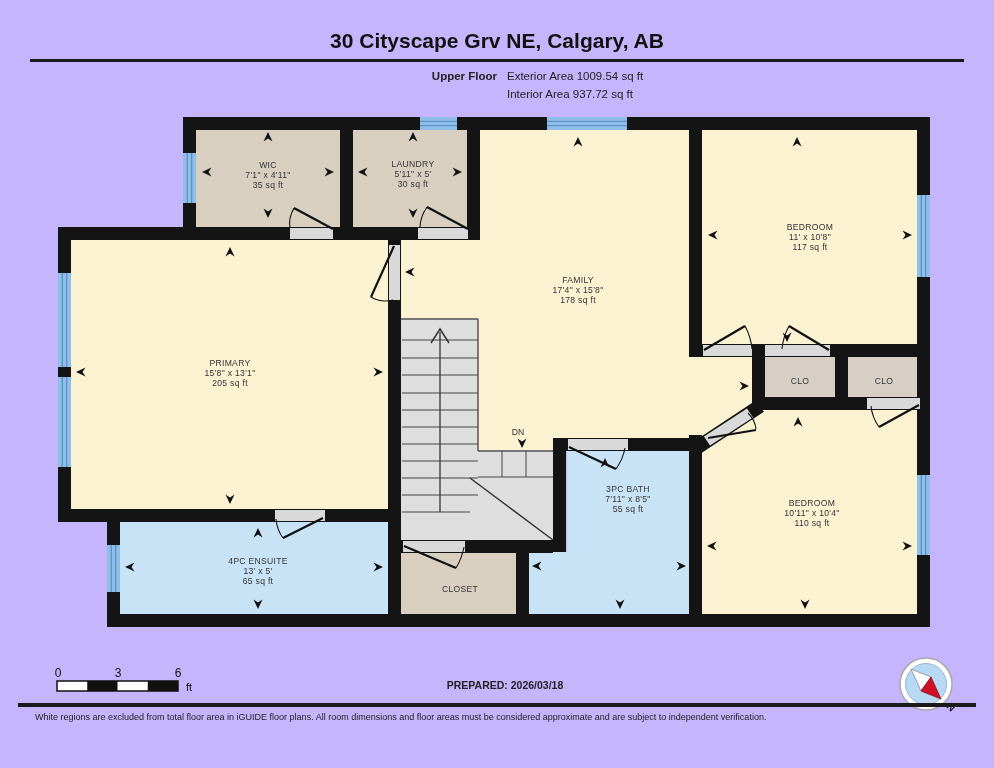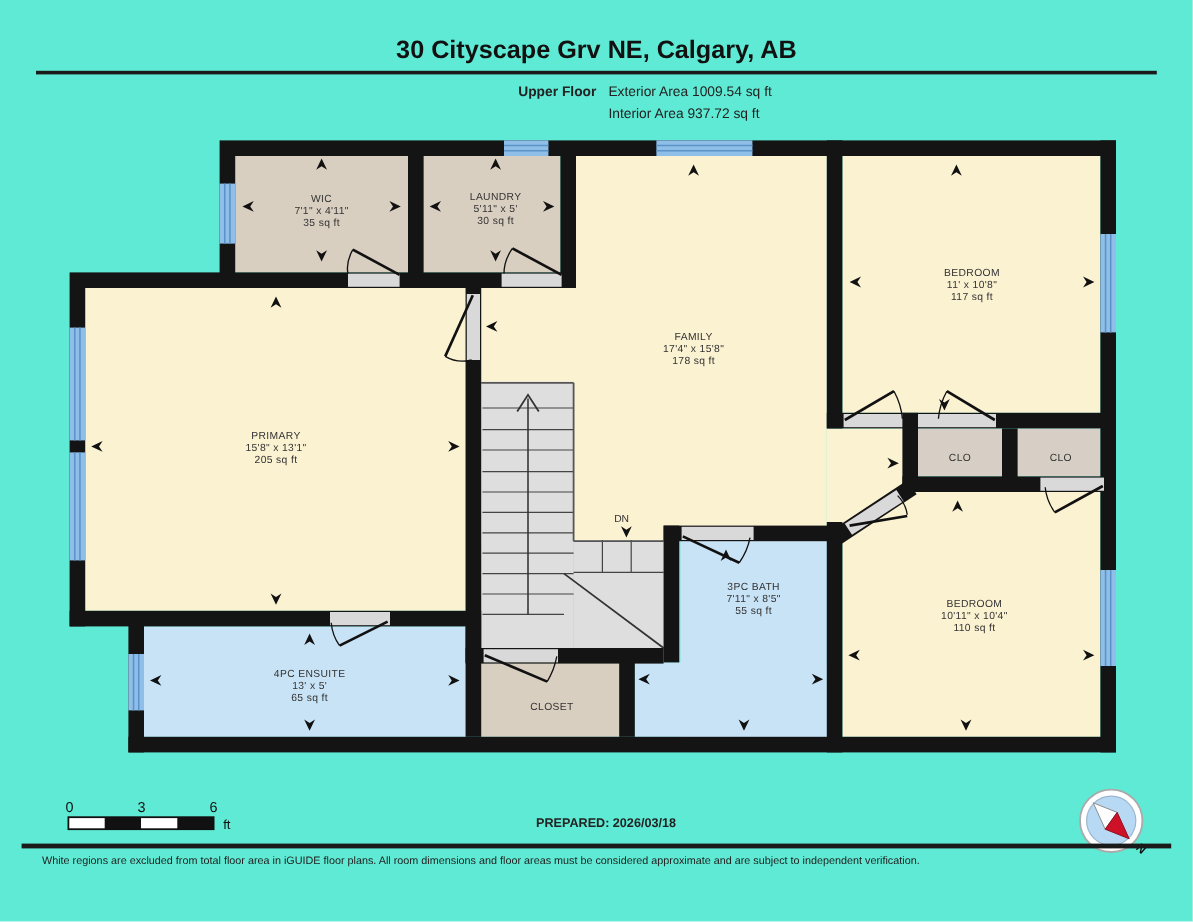--- a/index.html
+++ b/index.html
@@ -1,16 +1,16 @@
 <!DOCTYPE html>
 <html><head>
 <meta charset="utf-8">
 <style>
   html,body{margin:0;padding:0;background:#fff;}
-  .page{position:relative;width:994px;height:768px;background:#5eead4;overflow:hidden;
+  .page{position:relative;width:994px;height:768px;background:#c4b5fd;overflow:hidden;
         font-family:"Liberation Sans", sans-serif;}
   svg{position:absolute;left:0;top:0;}
   text{font-family:"Liberation Sans", sans-serif;}
 </style>
 </head>
 <body>
 
 <div class="page">
 <svg id="plan" width="994" height="768" viewBox="0 0 994 768">
 

